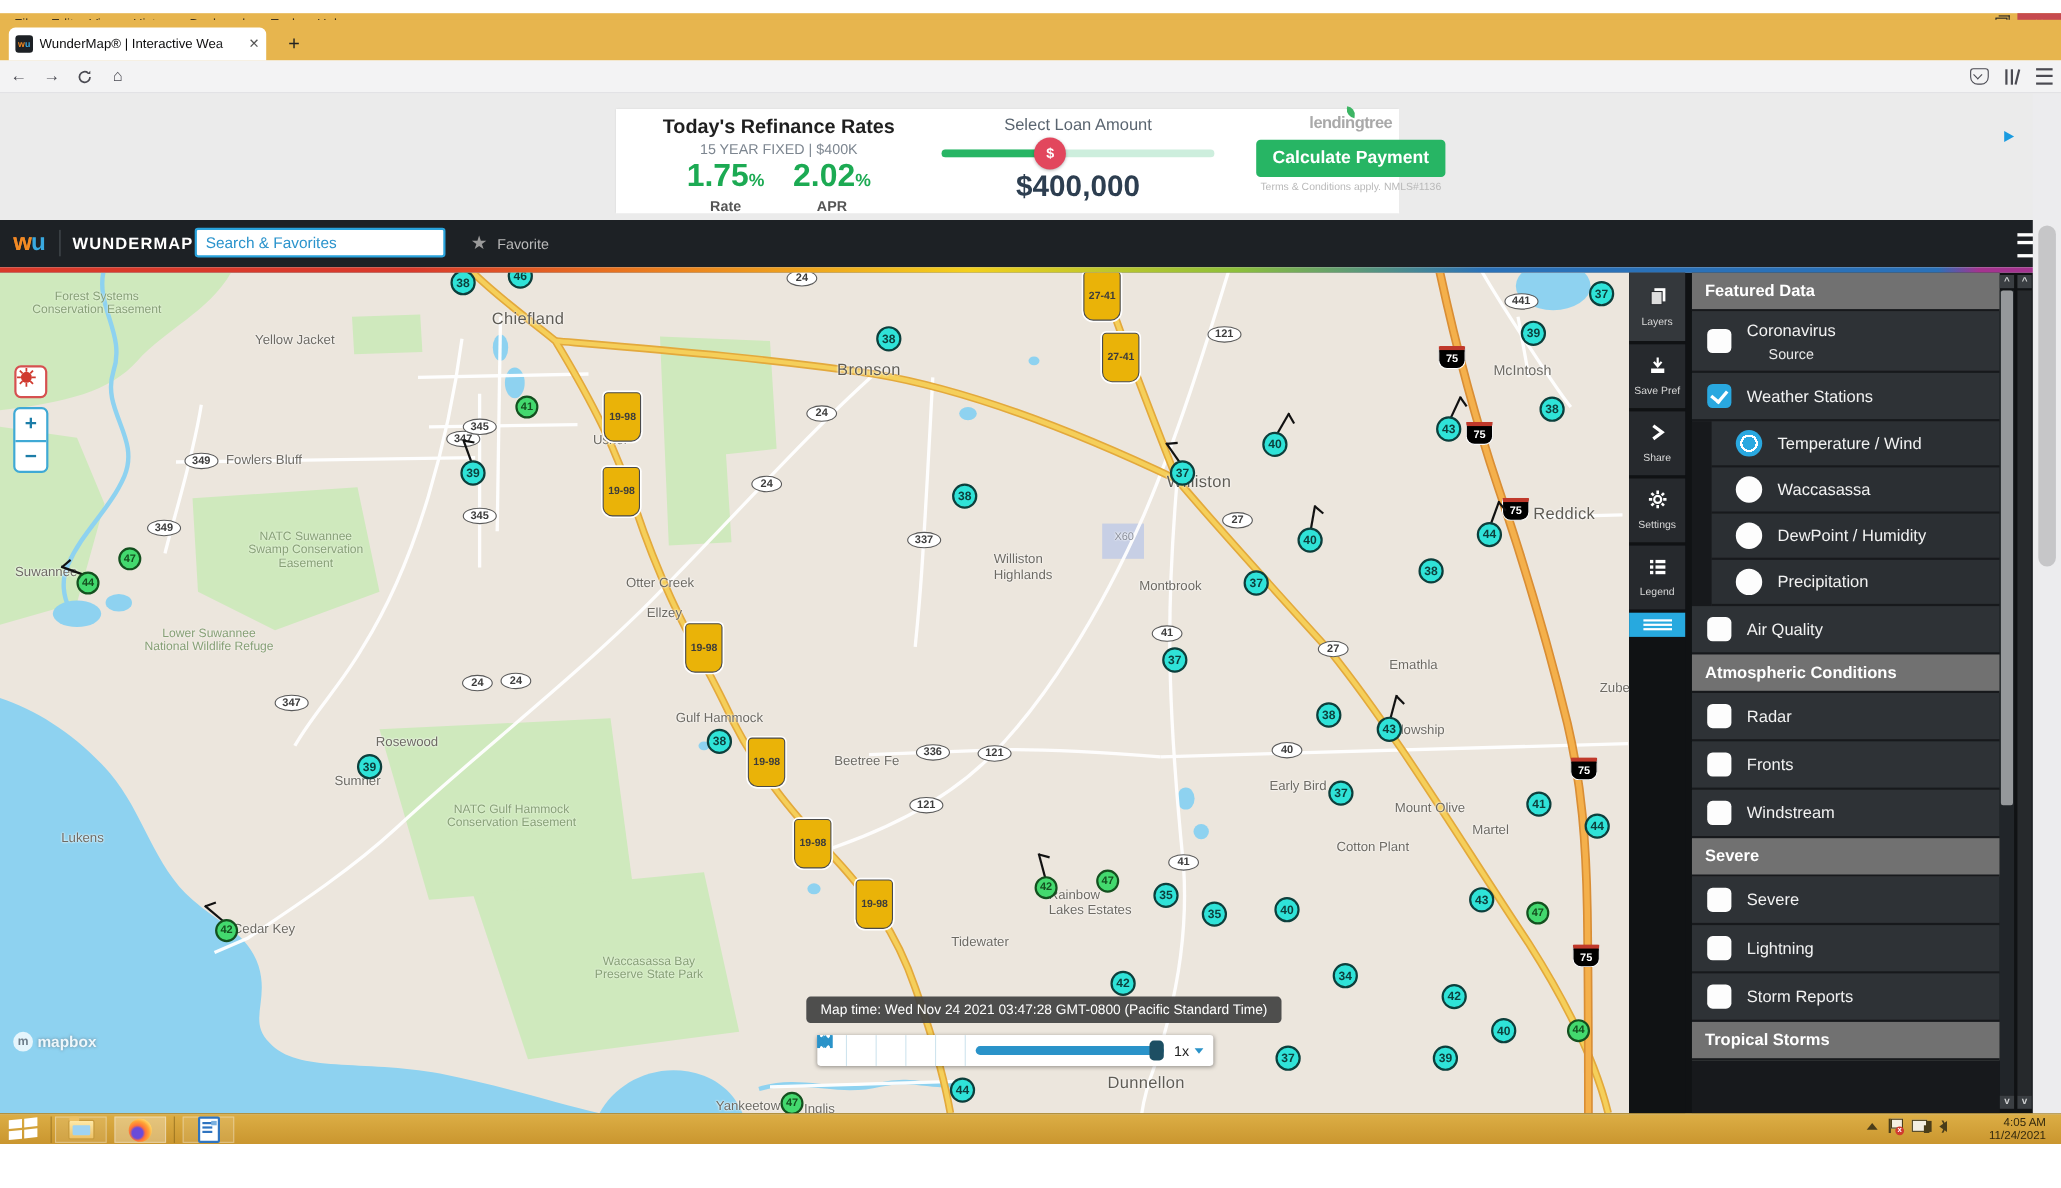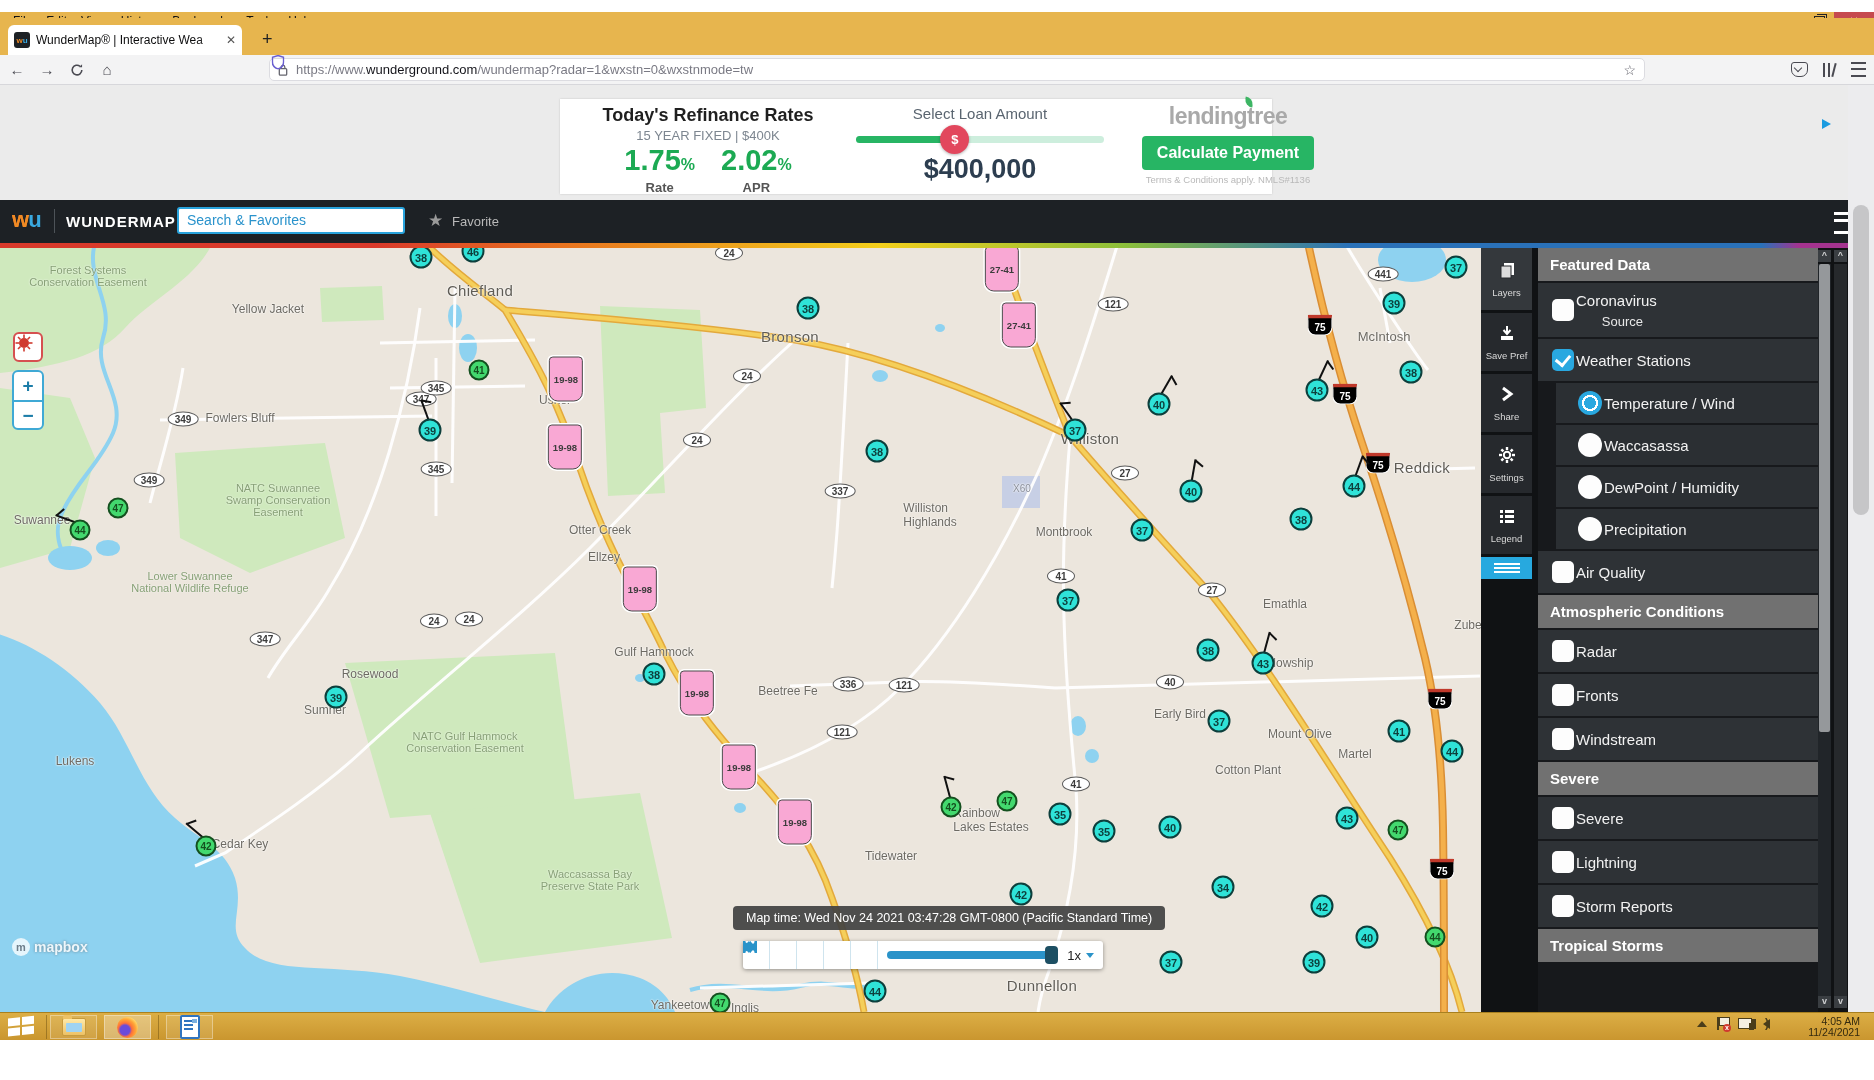--- a/index.html
+++ b/index.html
@@ -55,21 +55,21 @@
   .ad-rate-num .pct{font-size:16px}
   .ad-rate-lab{font-size:13px;color:#555;font-weight:bold}
   .ad-c2{position:absolute;left:290px;top:6px;width:260px;text-align:center}
   .ad-slider-label{font-size:15px;color:#5a6570}
   .ad-slider{position:relative;height:14px;margin:10px 6px 2px}
   .ad-track{position:absolute;left:0;top:4px;width:100%;height:7px;border-radius:4px;background:#cdeedd}
   .ad-fill{position:absolute;left:0;top:4px;width:40%;height:7px;border-radius:4px}
   .ad-thumb{position:absolute;left:34%;top:-7px;width:29px;height:29px;border-radius:50%;color:#fff;font-weight:bold;font-size:13px;display:flex;align-items:center;justify-content:center;box-shadow:0 1px 3px rgba(0,0,0,.3)}
   .ad-amount{font-size:27px;font-weight:bold;color:#2d3e50;margin-top:8px}
   .ad-c3{position:absolute;left:568px;top:4px;width:200px;text-align:center}
-  .lt-logo{font-size:23px;font-weight:bold;color:#a9a9a9;letter-spacing:-.5px;position:relative;display:inline-block}
+  .lt-logo{font-size:15px;font-weight:bold;color:#a9a9a9;letter-spacing:-.5px;position:relative;display:inline-block}
   .lt-leaf{position:absolute;right:34px;top:-6px;width:8px;height:10px;background:#3db564;border-radius:0 8px 0 8px;transform:rotate(8deg)}
   .ad-cta{display:inline-block;margin-top:6px;width:172px;height:34px;line-height:34px;background:#27b564;color:#fff;font-weight:bold;font-size:16px;border-radius:4px;text-align:center}
   .ad-terms{font-size:9.5px;color:#b9b9b9;margin-top:4px}
   .adchoices{position:absolute;left:1262px;top:20px;width:0;height:0;border-top:5px solid transparent;border-bottom:5px solid transparent;border-left:9px solid #1a9be0}
 
   
   .wmheader{position:absolute;left:0;top:200px;width:100%;height:43px;background:#1d2125}
   .wm-logo{position:absolute;left:12px;top:7px;font-size:22px;font-weight:bold;letter-spacing:-1px}
   .wm-logo .lw{background:linear-gradient(135deg,#f0542c,#f0a325);-webkit-background-clip:text;background-clip:text;color:#f08a24}
   .wm-logo .lu{color:#39a9e0}
@@ -91,21 +91,21 @@
   .town.m{font-size:13px}
   .town.a{font-size:10px;color:#8a8f9b}
   .area{position:absolute;transform:translate(-50%,-50%);font-size:11px;color:#87a076;text-shadow:0 0 2px #fff;white-space:pre-line;text-align:center;z-index:2}
   .stn{position:absolute;width:23px;height:23px;border-radius:50%;display:flex;align-items:center;justify-content:center;font-size:11px;font-weight:bold;box-sizing:border-box;transform:translate(-50%,-50%);z-index:5}
   .stn.t{background:#2fe3d8;border:2px solid #0d3f3c;color:#0d3f3c}
   .stn.g{background:#43d96e;border:2px solid #14501f;color:#14501f;width:21px;height:21px;font-size:10px}
   .barb{position:absolute;left:9px;bottom:10px;width:2px;height:26px;background:#111;transform-origin:bottom center;z-index:4}
   .barb:after{content:'';position:absolute;top:0;left:1px;width:10px;height:2px;background:#111;transform:rotate(30deg);transform-origin:left center}
   .shield{position:absolute;transform:translate(-50%,-50%);z-index:4;font-weight:bold;color:#3c3c3c;text-align:center}
   .sh-oval{background:#fff;border:1.5px solid #5a5a5a;border-radius:50%;font-size:10px;padding:1px 6px;min-width:14px}
-  .sh-us{background:#f9a8d4;border:1.5px solid #4a4a4a;border-radius:4px 4px 9px 9px;font-size:9.5px;padding:16px 4px;box-shadow:0 0 0 1.5px #fff}
+  .sh-us{background:#eab308;border:1.5px solid #4a4a4a;border-radius:4px 4px 9px 9px;font-size:9.5px;padding:16px 4px;box-shadow:0 0 0 1.5px #fff}
   .sh-int{background:#000000;color:#fff;border-radius:2px 2px 8px 8px;font-size:10px;padding:3px 6px 2px;border:1px solid #fff;border-top:4px solid #c0392b}
   .corona-btn{position:absolute;left:13px;top:84px;width:30px;height:30px;background:#fff;border:2px solid #d65050;border-radius:6px;box-sizing:border-box;display:flex;align-items:center;justify-content:center;z-index:8}
   .zoomctl{position:absolute;left:12px;top:122px;width:32px;height:60px;background:#fff;border:2px solid #3fa9d5;border-radius:6px;box-sizing:border-box;z-index:8}
   .zoombtn{height:28px;display:flex;align-items:center;justify-content:center;font-size:19px;font-weight:bold;color:#1c7da8}
   .zoombtn.zin{border-bottom:2px solid #3fa9d5}
   .mapbox-logo{position:absolute;left:12px;top:690px;display:flex;align-items:center;gap:4px;z-index:8;opacity:.9}
   .mapbox-circ{width:18px;height:18px;border-radius:50%;background:rgba(255,255,255,.85);color:#6b7580;font-size:11px;font-weight:bold;display:flex;align-items:center;justify-content:center}
   .mapbox-word{color:rgba(255,255,255,.95);font-size:14px;font-weight:bold;text-shadow:0 0 3px rgba(90,100,110,.8)}
   .maptime{position:absolute;left:733px;top:658px;background:rgba(66,66,66,.93);color:#fff;font-size:12.5px;padding:5px 13px;border-radius:4px;white-space:nowrap;z-index:9}
   .timebar{position:absolute;left:743px;top:693px;width:360px;height:28px;background:#fff;border-radius:3px;box-shadow:0 1px 4px rgba(0,0,0,.4);display:flex;align-items:center;z-index:9}
@@ -120,21 +120,21 @@
   .rail-btn{width:51px;height:58px;background:#26292d;margin-bottom:3px;display:flex;flex-direction:column;align-items:center;justify-content:center;gap:4px}
   .rail-btn.active{background:#34383c;height:62px}
   .rail-label{font-size:9.5px;color:#d9d9d9}
   .rail-blue{width:51px;height:22px;background:#27a9df;display:flex;flex-direction:column;align-items:center;justify-content:center;gap:2px}
   .rail-blue i{display:block;width:26px;height:2px;background:#fff}
   .panel{position:absolute;left:1538px;top:0;width:280px;height:764px;background:#17191c;overflow:hidden}
   .phead{height:33px;line-height:33px;background:#717171;color:#fff;font-weight:bold;font-size:15px;padding-left:12px;border-bottom:2px solid #17191c}
   .prow{background:#2e3236;border-bottom:2px solid #17191c;display:flex;align-items:center;min-height:38px;padding:2px 0}
   .prow.indent{margin-left:18px;background:#2b2f33;min-height:36px}
   .prow-col{display:flex;flex-direction:column;justify-content:center}
-  .plabel{font-size:15px;color:#f2f2f2;margin-left:2px}
+  .plabel{font-size:15px;color:#f2f2f2;margin-left:14px}
   .psub{font-size:13px;color:#e8e8e8;margin-left:50px;margin-top:5px}
   .cbx{width:22px;height:22px;border-radius:5px;background:#fdfdfd;margin-left:14px;flex:0 0 22px;position:relative}
   .cbx.on{background:#29a8e0}
   .cbx.on:after{content:'';position:absolute;left:6px;top:3px;width:7px;height:11px;border-right:3px solid #fff;border-bottom:3px solid #fff;transform:rotate(40deg)}
   .rdo{width:24px;height:24px;border-radius:50%;background:#fdfdfd;margin-left:22px;flex:0 0 24px}
   .rdo.on{background:radial-gradient(circle,#29a8e0 0 6px,#fff 6px 8px,#29a8e0 8px 100%)}
   .chev{position:absolute;width:13px;height:12px;background:#3a3e42;color:#cfd0d1;font-size:9px;line-height:11px;text-align:center;z-index:12;font-weight:bold}
   .pscroll{position:absolute;left:1818px;top:16px;width:13px;height:732px;background:#212529}
   .pscroll .thumb{position:absolute;left:1px;top:0;width:11px;height:468px;background:#95989b;border-radius:2px}
   .pscroll2{position:absolute;left:1834px;top:16px;width:13px;height:732px;background:#26292c}
@@ -211,31 +211,20 @@
   <div class="navbar">
     <span class="nav-ic">←</span>
     <span class="nav-ic">→</span>
     <span class="nav-ic">
       <svg width="14" height="14" viewBox="0 0 16 16">
           <path d="M13.5 8a5.5 5.5 0 1 1-2-4.2" fill="none" stroke="#4a4a52" stroke-width="1.8"></path>
           <path d="M13.8 1.5v3.3h-3.3z" fill="#4a4a52"></path>
         </svg>
     </span>
     <span class="nav-ic">⌂</span>
-    <div class="urlbar">
-      <svg class="shield" viewBox="0 0 14 16">
-          <path d="M7 1 L13 3 V8 C13 12 10 14.5 7 15.5 C4 14.5 1 12 1 8 V3 Z" fill="none" stroke="#6a5fd0" stroke-width="1.6"></path>
-        </svg>
-      <svg class="lock" viewBox="0 0 10 13">
-          <rect x="1" y="5" width="8" height="7" rx="1" fill="none" stroke="#65656e" stroke-width="1.4"></rect>
-          <path d="M3 5 V3.5 a2 2 0 0 1 4 0 V5" fill="none" stroke="#65656e" stroke-width="1.4"></path>
-        </svg>
-      <span class="url-text"><span class="dim">https://www.</span><span class="dom">wunderground.com</span><span class="dim">/wundermap?radar=1&amp;wxstn=0&amp;wxstnmode=tw</span></span>
-      <span class="url-star">☆</span>
-    </div>
     <div class="nav-right">
       <span class="pocket"></span>
       <span class="library"></span>
       <span class="burger-sm"></span>
     </div>
   </div>
 
   <div class="banner">
     <div class="adbox">
       <div class="ad-c1">

